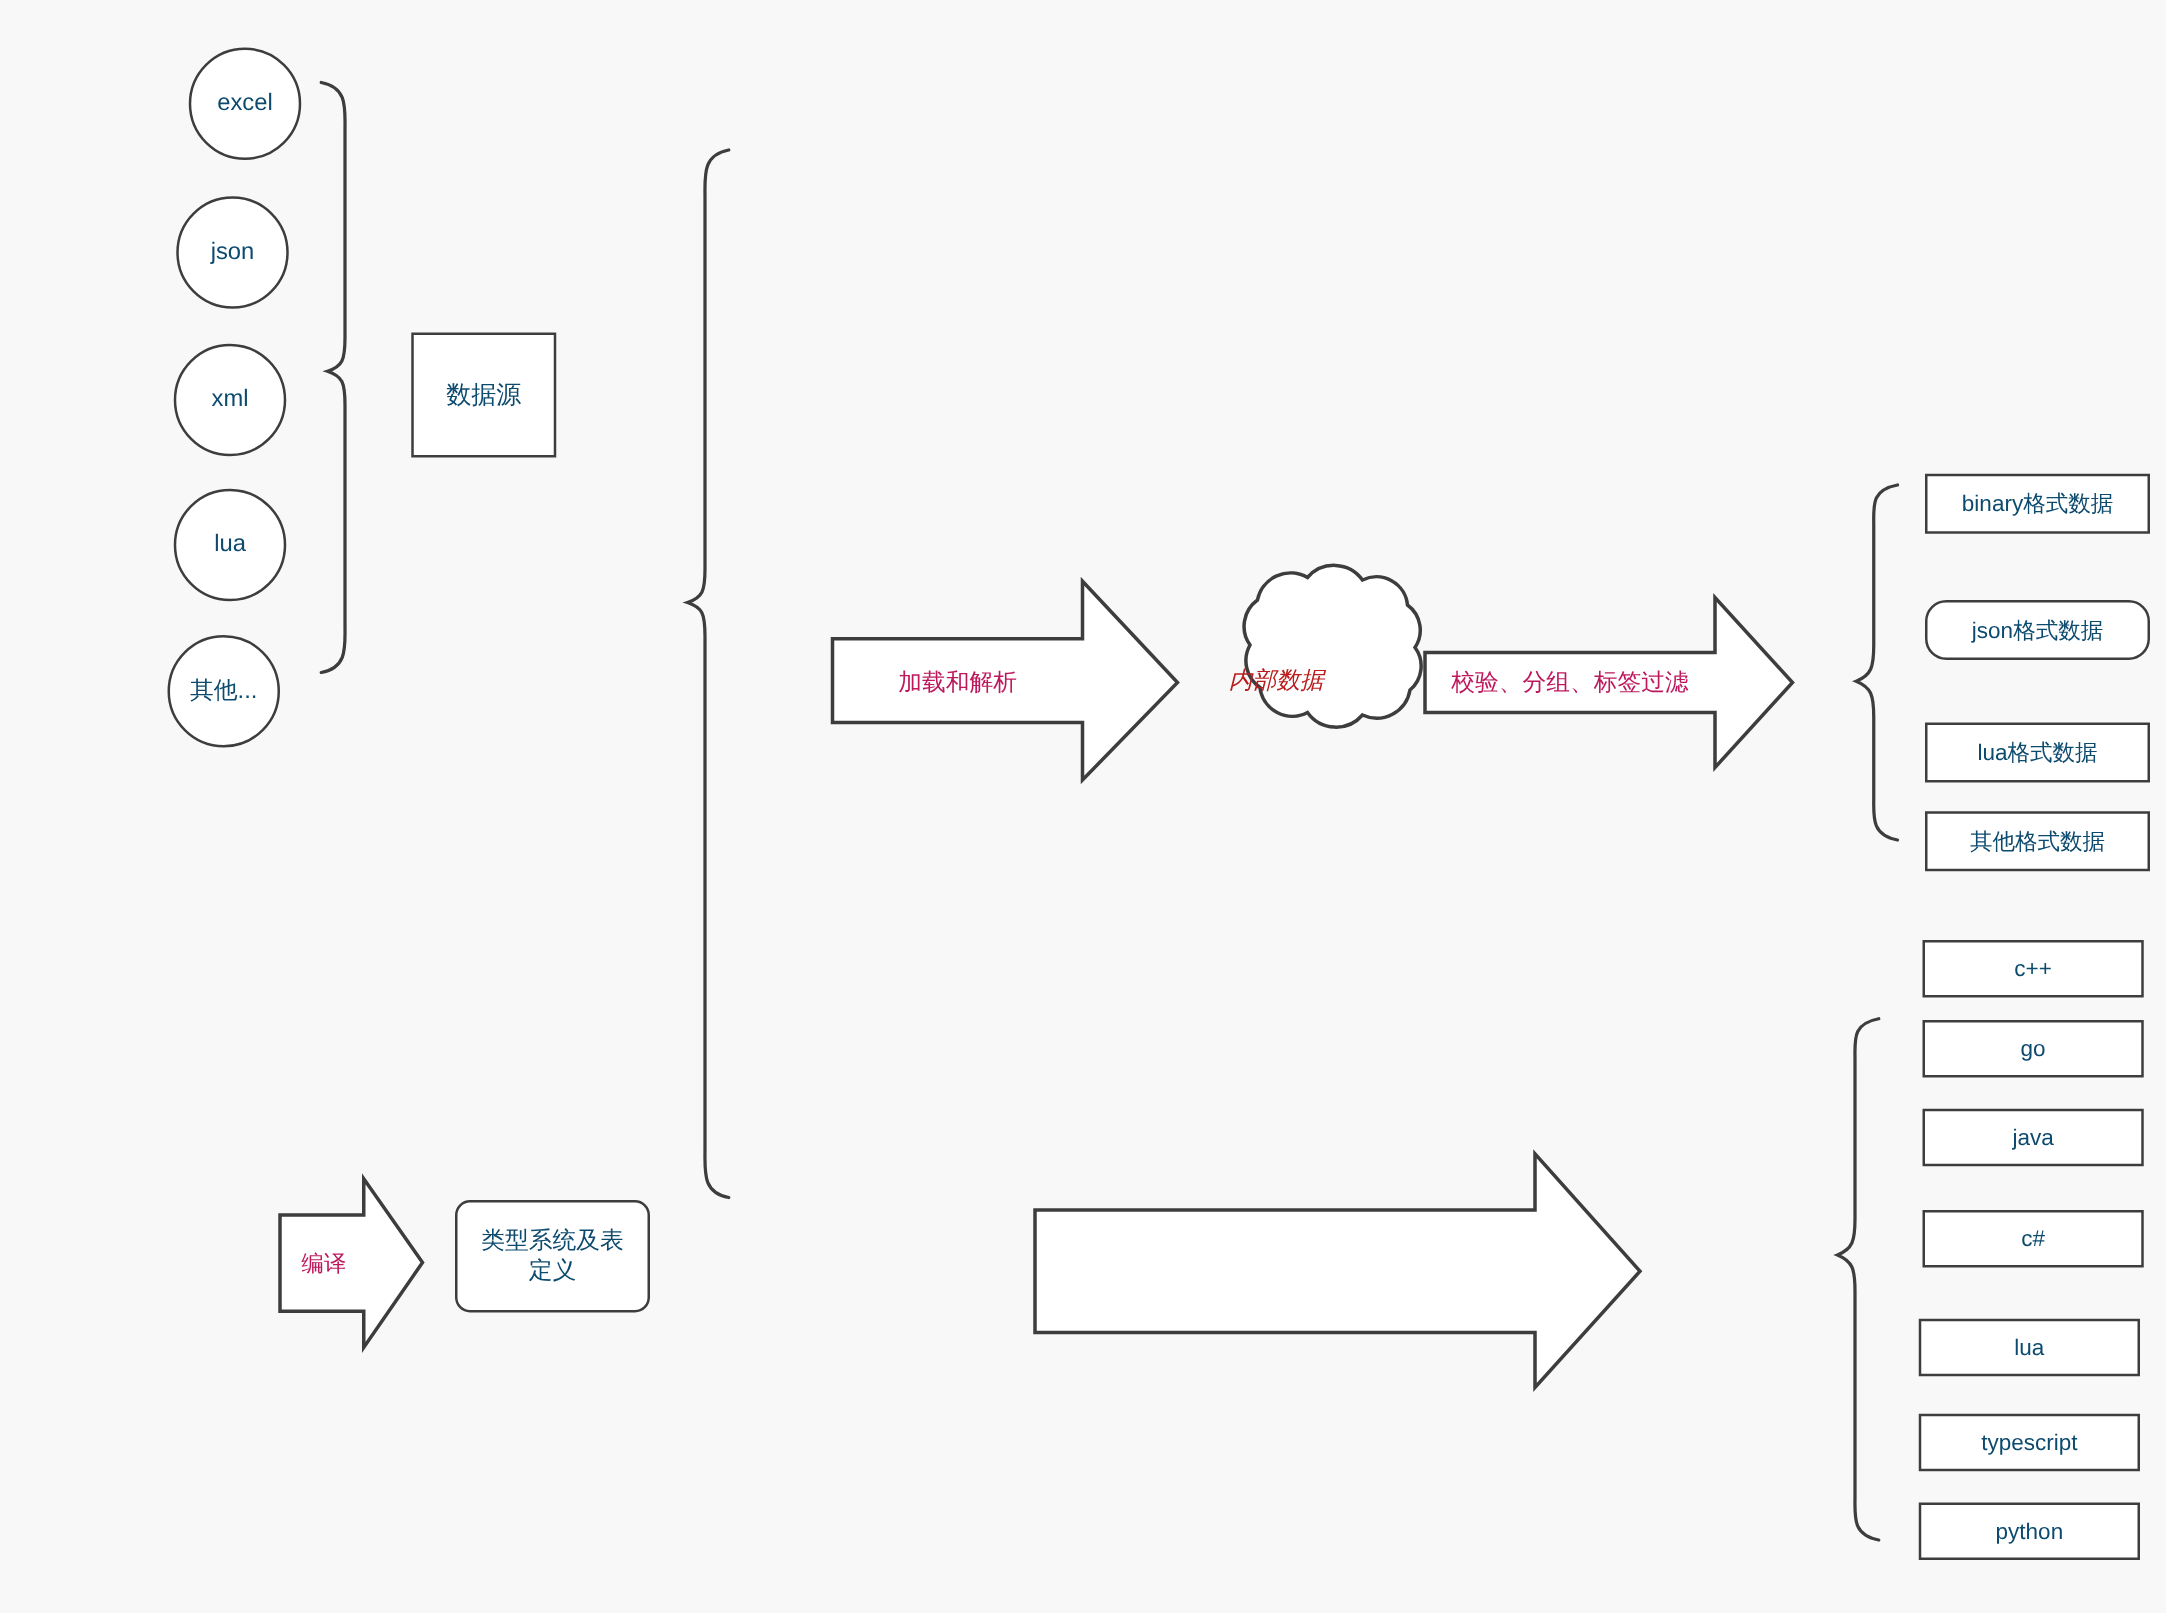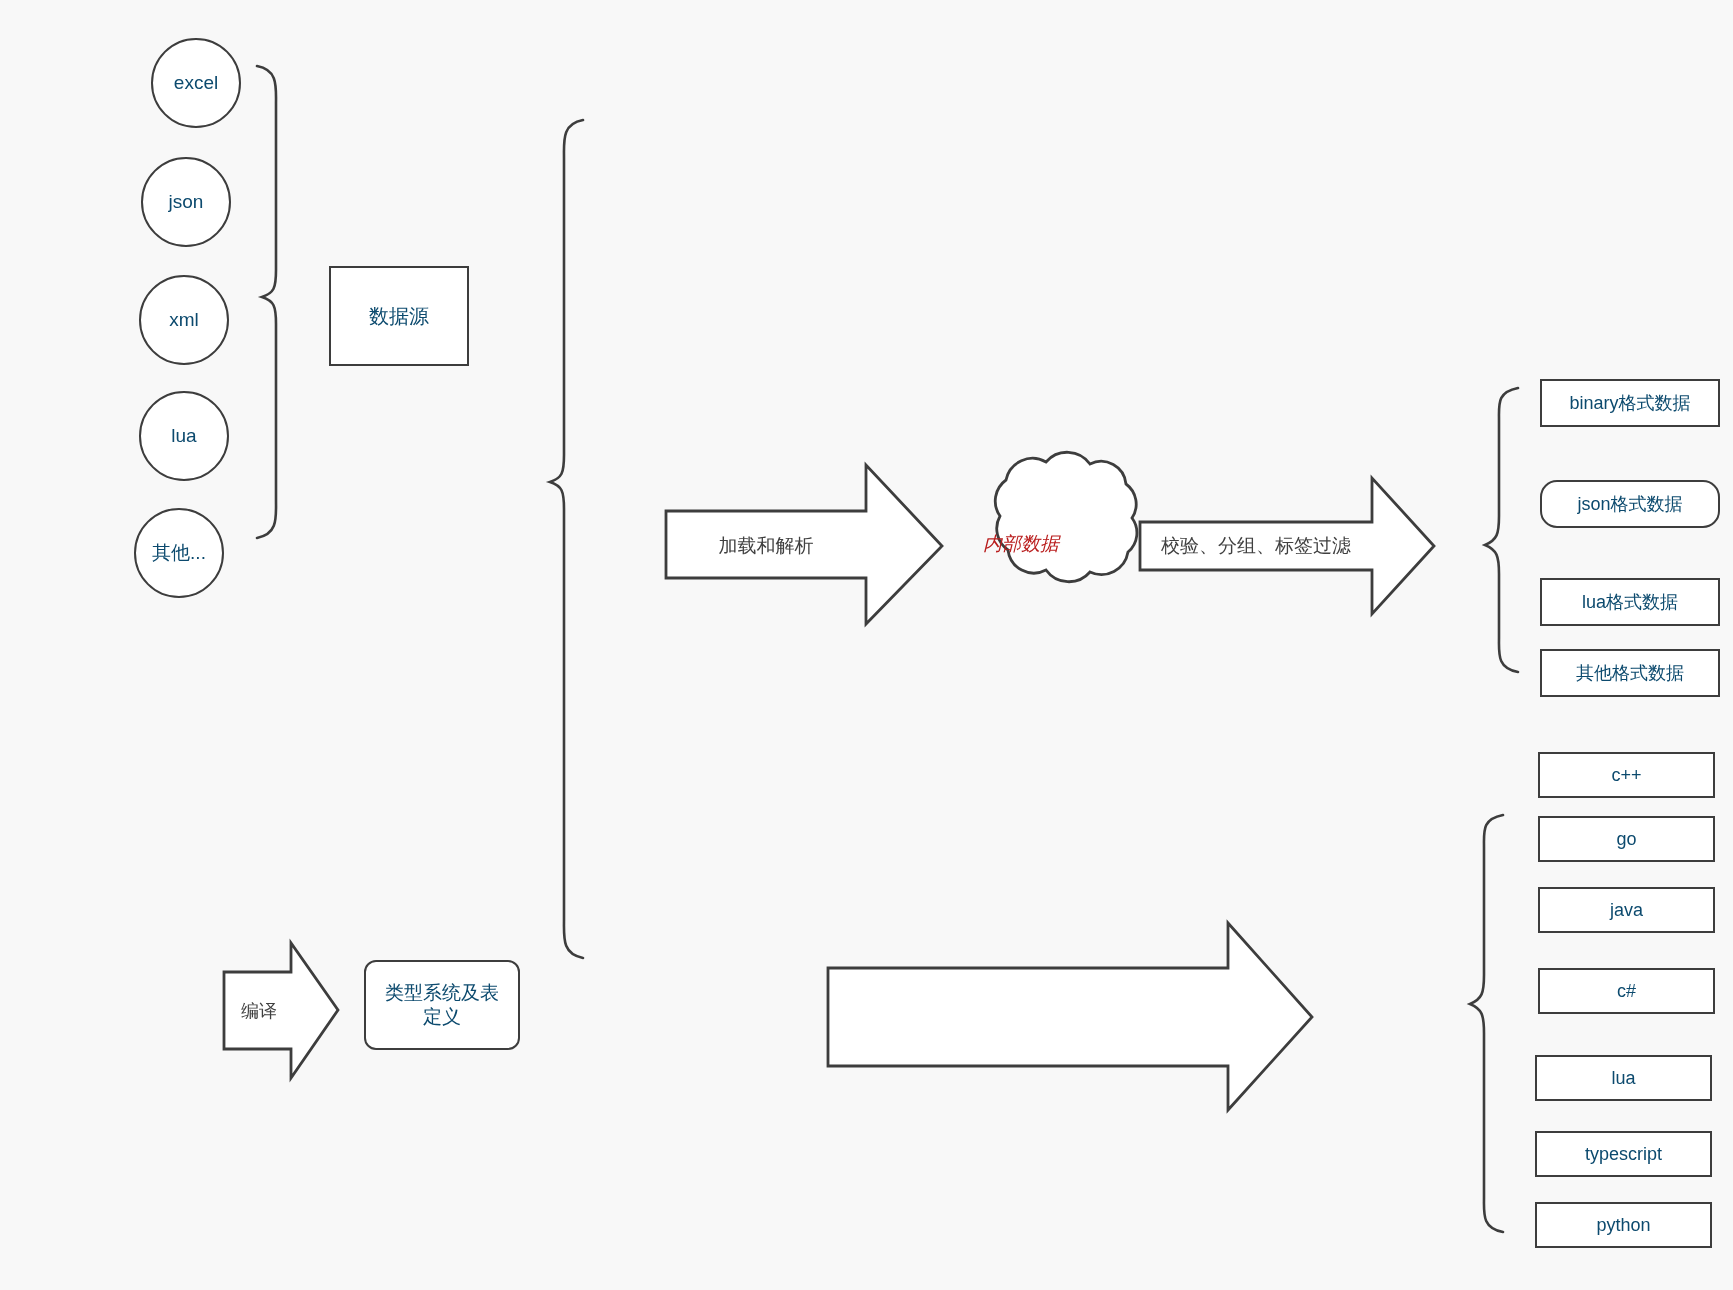--- a/index.html
+++ b/index.html
@@ -41,21 +41,21 @@
   .svg-layer {
     position: absolute;
     left: 0;
     top: 0;
     width: 1733px;
     height: 1290px;
     pointer-events: none;
   }
   .arrow-label {
     position: absolute;
-    color: #404040;
+    color: #be185d;
     text-align: center;
     white-space: nowrap;
   }
   .cloud-label {
     position: absolute;
     color: #b91c1c;
     text-align: left;
     white-space: nowrap;
     font-style: italic;
   }
@@ -123,21 +123,21 @@
   <div class="node circle" style="left:151px; top:38px; width:90px; height:90px; font-size:19px;">excel</div>
 
   <div class="node circle" style="left:141px; top:157px; width:90px; height:90px; font-size:19px;">json</div>
 
   <div class="node circle" style="left:139px; top:275px; width:90px; height:90px; font-size:19px;">xml</div>
 
   <div class="node circle" style="left:139px; top:391px; width:90px; height:90px; font-size:19px;">lua</div>
 
   <div class="node circle" style="left:134px; top:508px; width:90px; height:90px; font-size:19px;">其他...</div>
 
-  <div class="node rect" style="left:329px; top:266px; width:140px; height:100px; font-size:20px;text-align:center;">数据源</div>
+  <div class="node rect" style="left:329px; top:266px; width:116px; height:100px; font-size:20px;text-align:center;">数据源</div>
 
   <div class="arrow-label" style="left:668px; top:533px; width:196px; font-size:19px;">加载和解析</div>
 
   <div class="cloud-label" style="left:983px; top:531px; width:130px; font-size:19px;">内部数据</div>
 
   <div class="arrow-label" style="left:1140px; top:533px; width:232px; font-size:19px;">校验、分组、标签过滤</div>
 
   <div class="node rect" style="left:1540px; top:379px; width:180px; height:48px; font-size:18px;">binary格式数据</div>
 
   <div class="node rect" style="left:1540px; top:480px; width:180px; height:48px; font-size:18px;border-radius:17px;">json格式数据</div>

